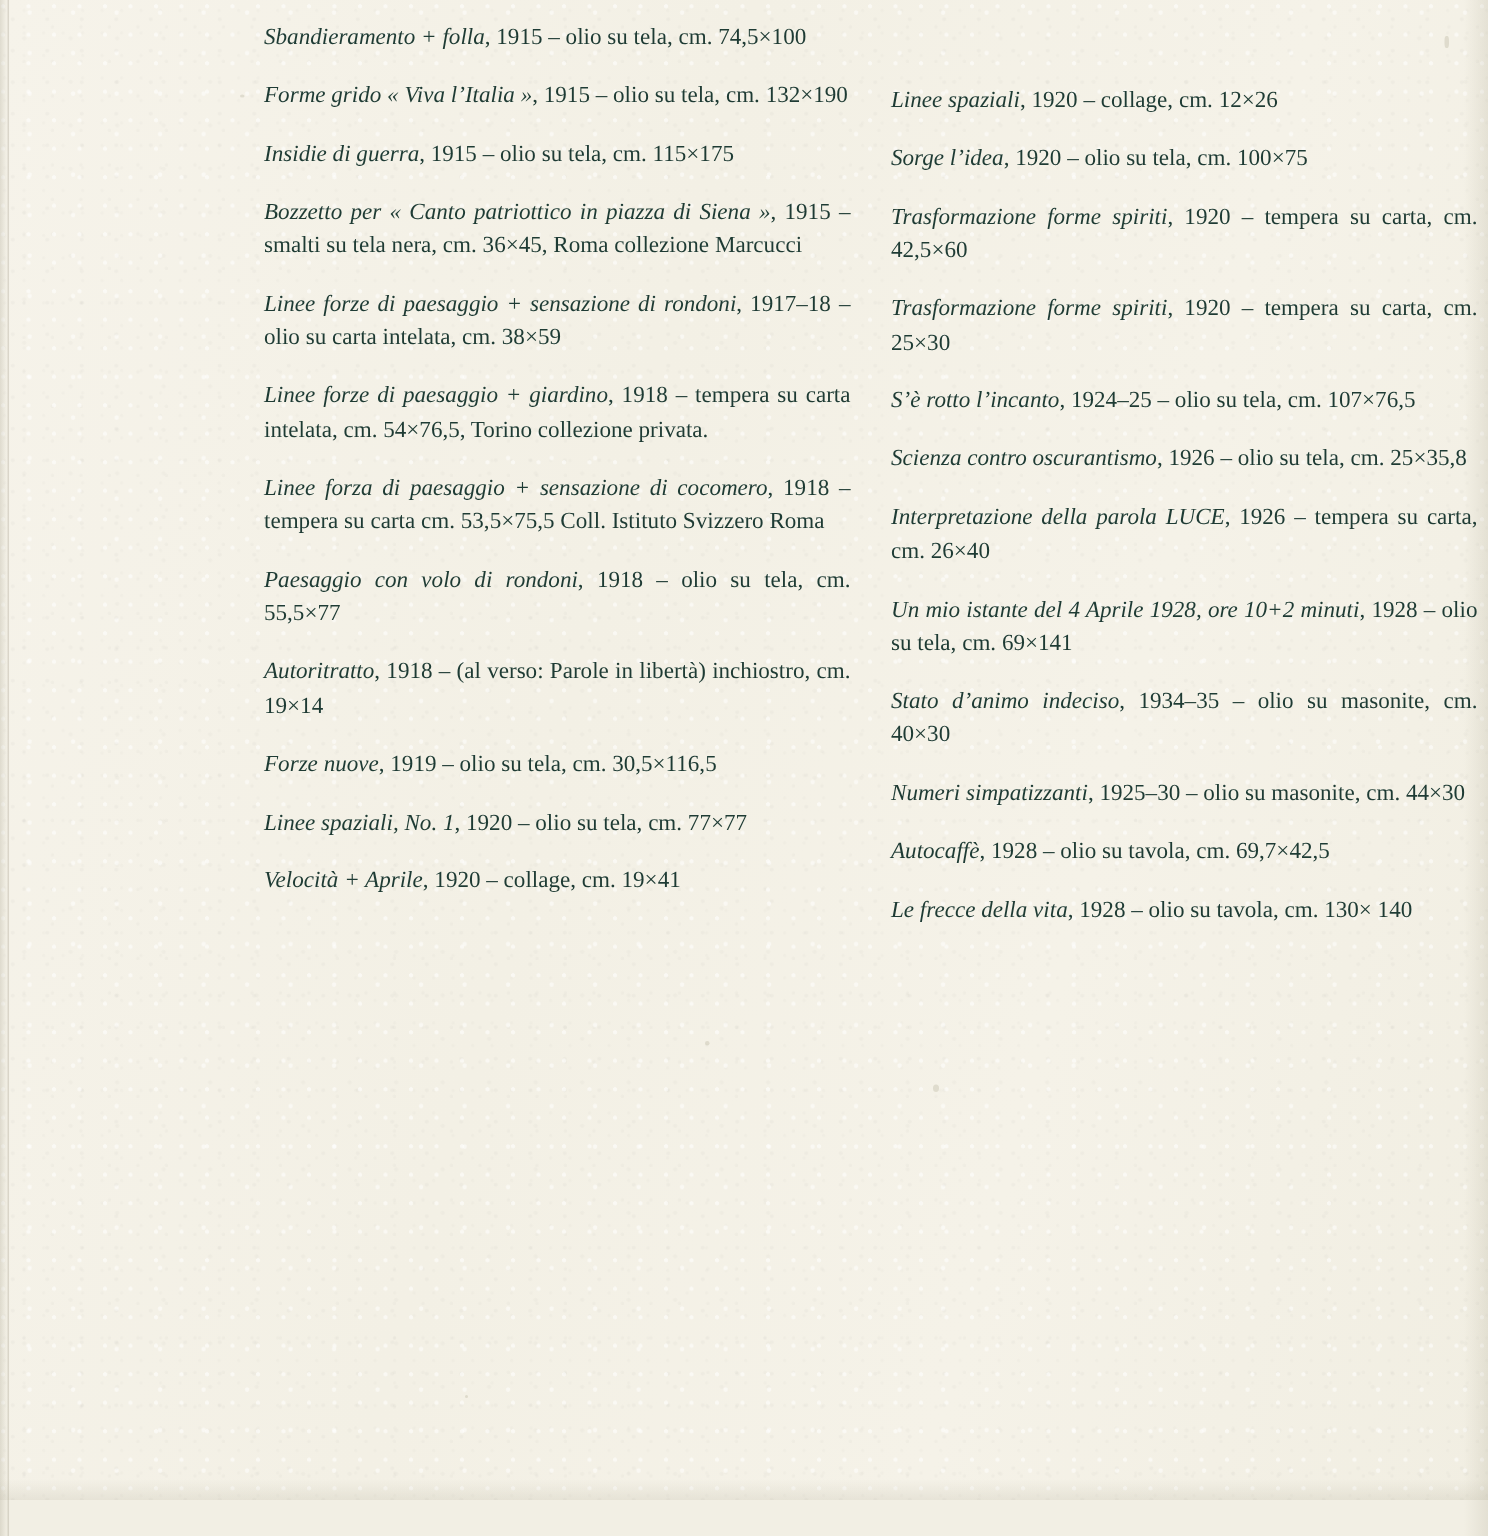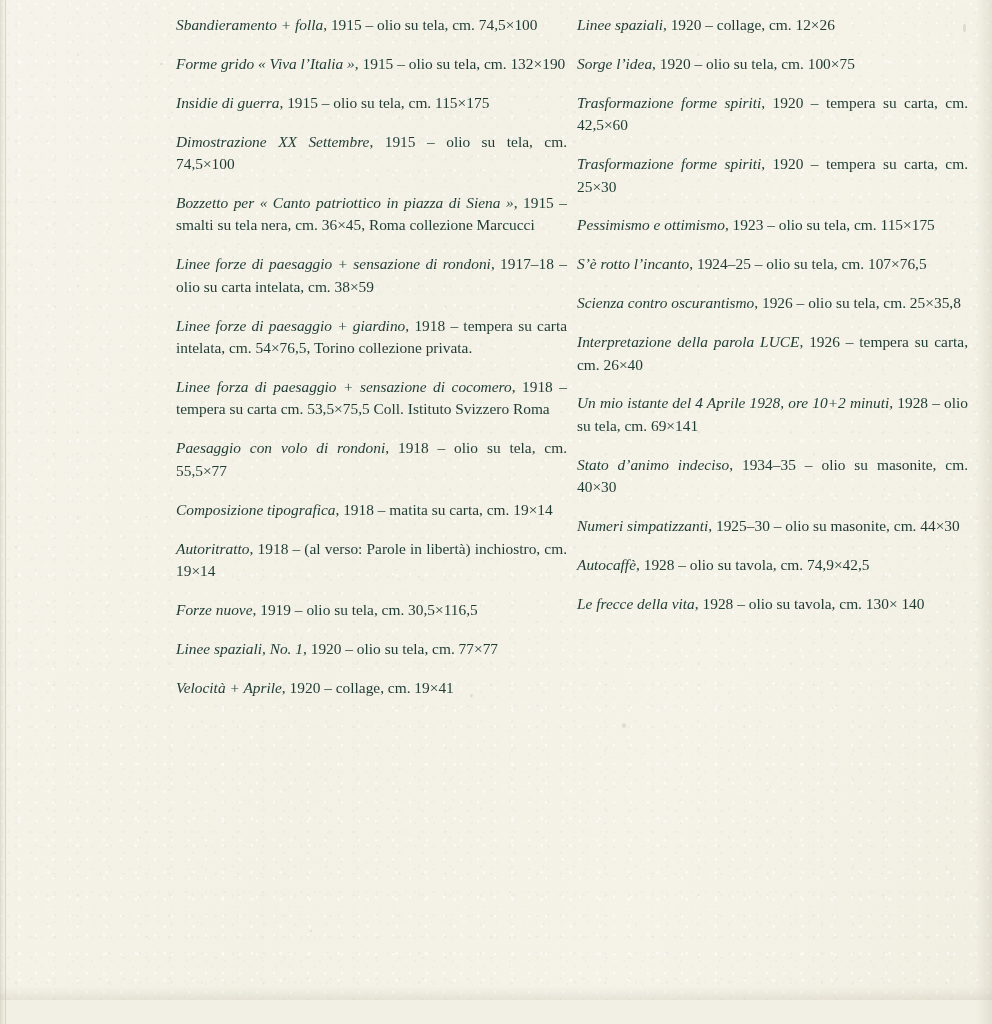--- a/index.html
+++ b/index.html
@@ -75,21 +75,21 @@
     left: 0; top: 0;
     width: 992px;
     height: 1024px;
   }
 
   .col {
     position: absolute;
     top: 14px;
   }
   .col-left  { left: 176px; width: 391px; }
-  .col-right { left: 577px; width: 391px; }
+  .col-right { left: 594px; width: 391px; margin-top: 42px; }
 
   .entry {
     color: #1e3b34;
     font-size: 15.4px;
     line-height: 22.4px;
     text-align: justify;
     text-justify: inter-word;
     margin: 0 0 16.5px 0;
     hyphens: manual;
     -webkit-hyphens: manual;
@@ -116,43 +116,40 @@
   <div class="speck" style="left:622px;  top:723px; width:4px; height:5px;"></div>
   <div class="speck" style="left:963px;  top:24px;  width:3px; height:8px; border-radius:40%;"></div>
   <div class="speck" style="left:310px;  top:930px; width:2px; height:2px;"></div>
 
   <div class="columns">
 
     <div class="col col-left">
       <p class="entry"><span class="ttl">Sbandieramento + folla</span><span>, 1915 – olio  su tela, cm. 74,5×100</span></p>
       <p class="entry"><span class="ttl">Forme grido « Viva l’Italia »</span><span>, 1915 – olio su tela, cm.  132×190</span></p>
       <p class="entry"><span class="ttl">Insidie di guerra</span><span>, 1915 – olio su tela, cm. 115×175</span></p>
-      <p class="entry"><span class="ttl">Dimostrazione XX Settembre</span><span>, 1915 – olio su tela, cm.  74,5×100</span></p>
       <p class="entry"><span class="ttl">Bozzetto per « Canto patriottico in piazza di Siena »</span><span>, 1915 – smalti su tela nera, cm. 36×45, Roma col­lezione Marcucci</span></p>
       <p class="entry"><span class="ttl">Linee forze di paesaggio + sensazione di rondoni</span><span>, 1917–18 – olio su carta intelata, cm. 38×59</span></p>
       <p class="entry"><span class="ttl">Linee forze di paesaggio + giardino</span><span>, 1918 – tempera su carta intelata, cm. 54×76,5, Torino collezione privata.</span></p>
       <p class="entry"><span class="ttl">Linee forza di paesaggio + sensazione di cocomero</span><span>, 1918 – tempera su carta cm. 53,5×75,5 Coll. Istituto Svizzero Roma</span></p>
       <p class="entry"><span class="ttl">Paesaggio con volo di rondoni</span><span>, 1918 – olio su tela, cm.  55,5×77</span></p>
-      <p class="entry"><span class="ttl">Composizione tipografica</span><span>, 1918 – matita su carta, cm.  19×14</span></p>
       <p class="entry"><span class="ttl">Autoritratto</span><span>, 1918 – (al verso: Parole in libertà) inchiostro, cm.  19×14</span></p>
       <p class="entry"><span class="ttl">Forze nuove</span><span>, 1919 – olio su tela,  cm.  30,5×116,5</span></p>
       <p class="entry"><span class="ttl">Linee spaziali, No. 1</span><span>, 1920 – olio su tela, cm. 77×77</span></p>
       <p class="entry"><span class="ttl">Velocità + Aprile</span><span>, 1920 – collage, cm.  19×41</span></p>
     </div>
 
     <div class="col col-right">
       <p class="entry"><span class="ttl">Linee spaziali</span><span>, 1920 – collage, cm.  12×26</span></p>
       <p class="entry"><span class="ttl">Sorge l’idea</span><span>, 1920 – olio su tela, cm.  100×75</span></p>
       <p class="entry"><span class="ttl">Trasformazione forme spiriti</span><span>, 1920 – tempera su carta, cm.  42,5×60</span></p>
       <p class="entry"><span class="ttl">Trasformazione forme spiriti</span><span>, 1920 – tempera su carta, cm.  25×30</span></p>
-      <p class="entry"><span class="ttl">Pessimismo e ottimismo</span><span>, 1923 – olio su tela, cm. 115×175</span></p>
       <p class="entry"><span class="ttl">S’è rotto l’incanto</span><span>, 1924–25 – olio  su tela, cm. 107×76,5</span></p>
       <p class="entry"><span class="ttl">Scienza contro oscurantismo</span><span>, 1926 – olio su tela, cm.  25×35,8</span></p>
       <p class="entry"><span class="ttl">Interpretazione della parola LUCE</span><span>, 1926 – tempera su carta, cm.  26×40</span></p>
       <p class="entry"><span class="ttl">Un mio istante del 4 Aprile 1928, ore 10+2 minuti</span><span>, 1928 – olio su tela, cm.  69×141</span></p>
       <p class="entry"><span class="ttl">Stato d’animo indeciso</span><span>, 1934–35 – olio su maso­nite, cm.  40×30</span></p>
       <p class="entry"><span class="ttl">Numeri simpatizzanti</span><span>, 1925–30 – olio su masonite, cm.  44×30</span></p>
-      <p class="entry"><span class="ttl">Autocaffè</span><span>, 1928 – olio su tavola, cm.  74,9×42,5</span></p>
+      <p class="entry"><span class="ttl">Autocaffè</span><span>, 1928 – olio su tavola, cm.  69,7×42,5</span></p>
       <p class="entry"><span class="ttl">Le frecce della vita</span><span>, 1928 – olio su tavola, cm. 130× 140</span></p>
     </div>
 
   </div>
 </div>
 
 </body></html>

